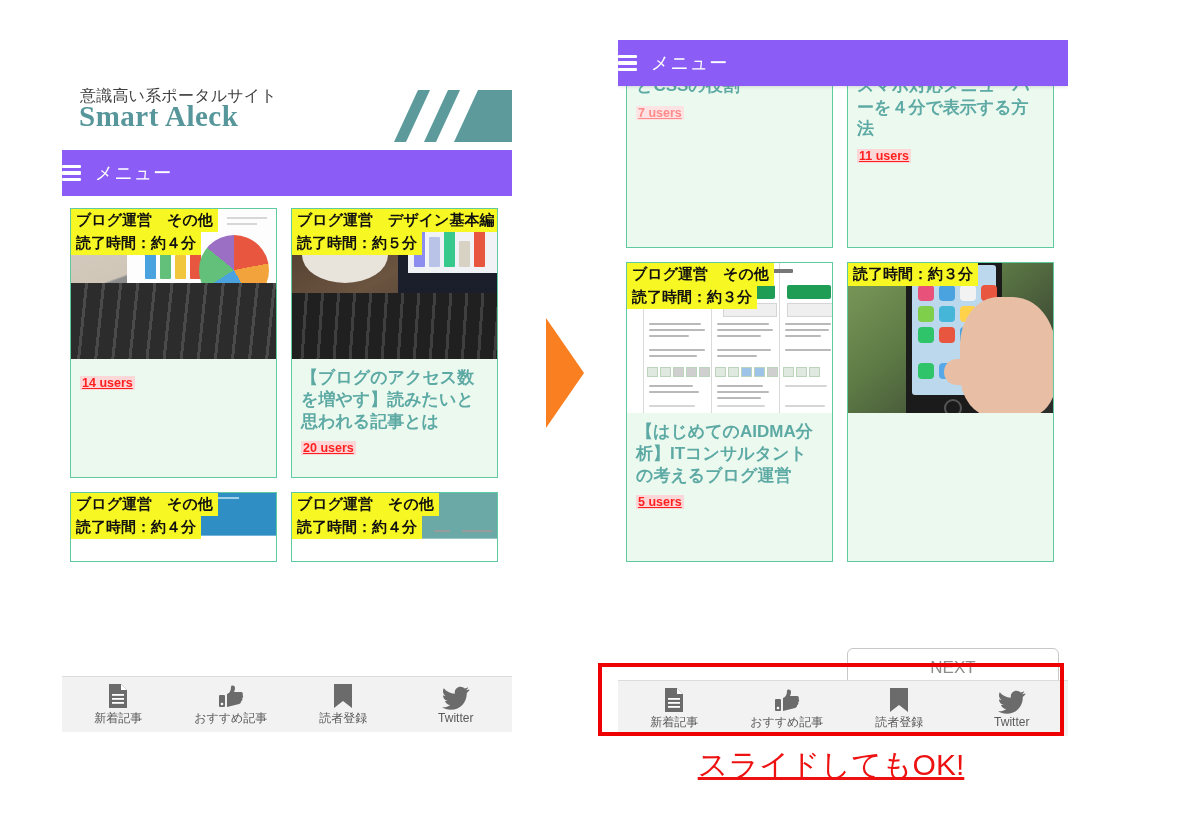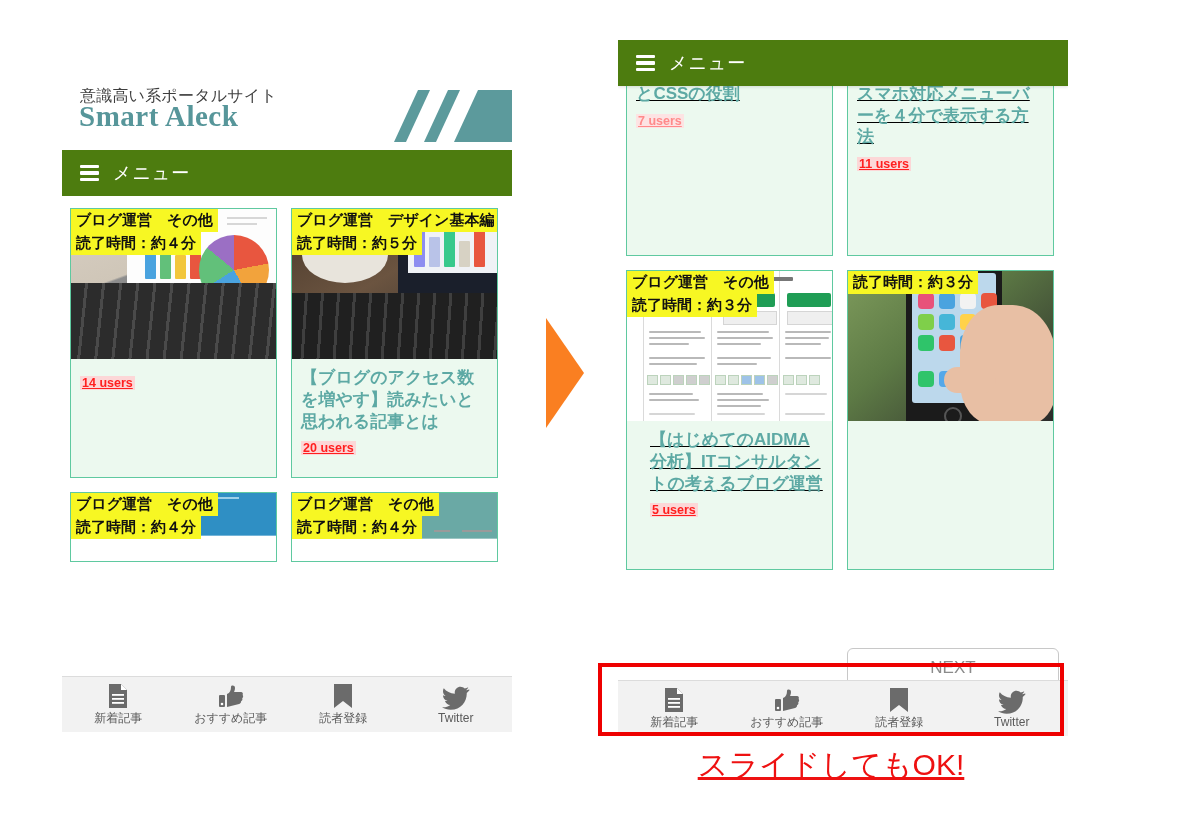--- a/index.html
+++ b/index.html
@@ -29,22 +29,22 @@
     position: absolute; left: 17px; top: 22px;
     font-family: "Liberation Serif", serif;
     font-size: 29px; font-weight: 700; color: #57969a;
     letter-spacing: .5px;
   }
   .logo-deco { position: absolute; right: 0; top: 6px; width: 140px; height: 64px; }
 
   
   .menubar {
     display: flex; align-items: center;
-    height: 46px; background: #4d7c0f;
-    padding-left: 18px; color: #ffffff;
+    height: 46px; background: #8b5cf6;
+    color: #ffffff;
   }
   .menubar.sticky {
     position: absolute; left: 0; top: 0; right: 0; z-index: 9;
     box-shadow: 0 1px 3px rgba(0,0,0,.12);
   }
   .hamburger { width: 19px; display: flex; flex-direction: column; gap: 3px; margin-right: 14px; }
   .hamburger i { display: block; height: 3.5px; background: #ffffff; border-radius: 1px; }
   .menu-label { font-size: 18px; letter-spacing: 1px; }
 
   
@@ -328,21 +328,21 @@
         </span>
         <span class="lbl">Twitter</span>
       </div>
     </div>
   </div>
 
   <div class="arrow"></div>
 
   <div class="phone" style="left:618px; top:40px; width:450px; height:696px;">
 
-    <div class="grid" style="padding-top:8px;text-decoration:underline;">
+    <div class="grid" style="padding-top:0;">
 
       <div class="card" style="height:208px;">
         <div class="card-body" style="padding-top:12px;">
           <div class="card-title">【画像でわかる】HTMLとCSSの役割</div>
           <span class="users faint">7 users</span>
         </div>
       </div>
 
       <div class="card" style="height:208px;">
         <div class="card-body" style="padding-top:12px;">
@@ -397,21 +397,21 @@
             <div class="mini-txt" style="left:158px;top:122px;width:42px;background:#d6d6d6;"></div>
             <div class="mini-txt" style="left:22px;top:142px;width:46px;background:#d6d6d6;"></div>
             <div class="mini-txt" style="left:90px;top:142px;width:48px;background:#d6d6d6;"></div>
             <div class="mini-txt" style="left:158px;top:142px;width:40px;background:#d6d6d6;"></div>
           </div>
           <div class="card-tags">
             <span class="tag-row"><span class="tag-line">ブログ運営　その他</span></span>
             <span class="tag-row"><span class="tag-line">読了時間：約３分</span></span>
           </div>
         </div>
-        <div class="card-body" style="min-height:148px;margin-left:14px;">
+        <div class="card-body" style="min-height:148px;">
           <div class="card-title">【はじめてのAIDMA分析】ITコンサルタントの考えるブログ運営</div>
           <span class="users">5 users</span>
         </div>
       </div>
 
       <div class="card">
         <div class="card-thumb">
           <div class="art art-phone">
             <div class="phonebody" style="left:58px;top:-10px;width:96px;height:170px;"></div>
             <div class="phonescreen" style="left:64px;top:2px;width:84px;height:130px;"></div>

